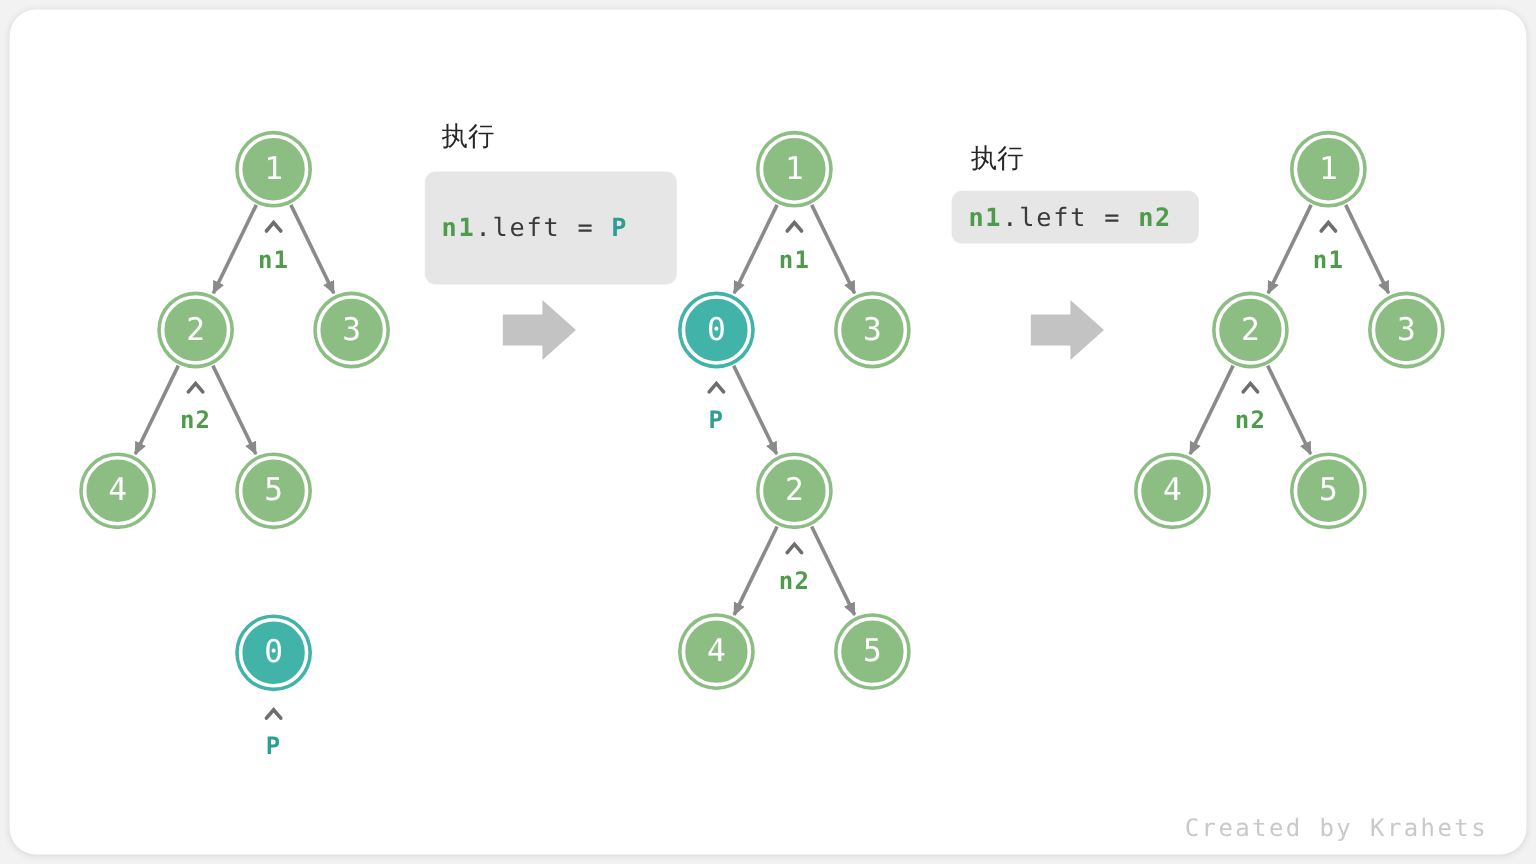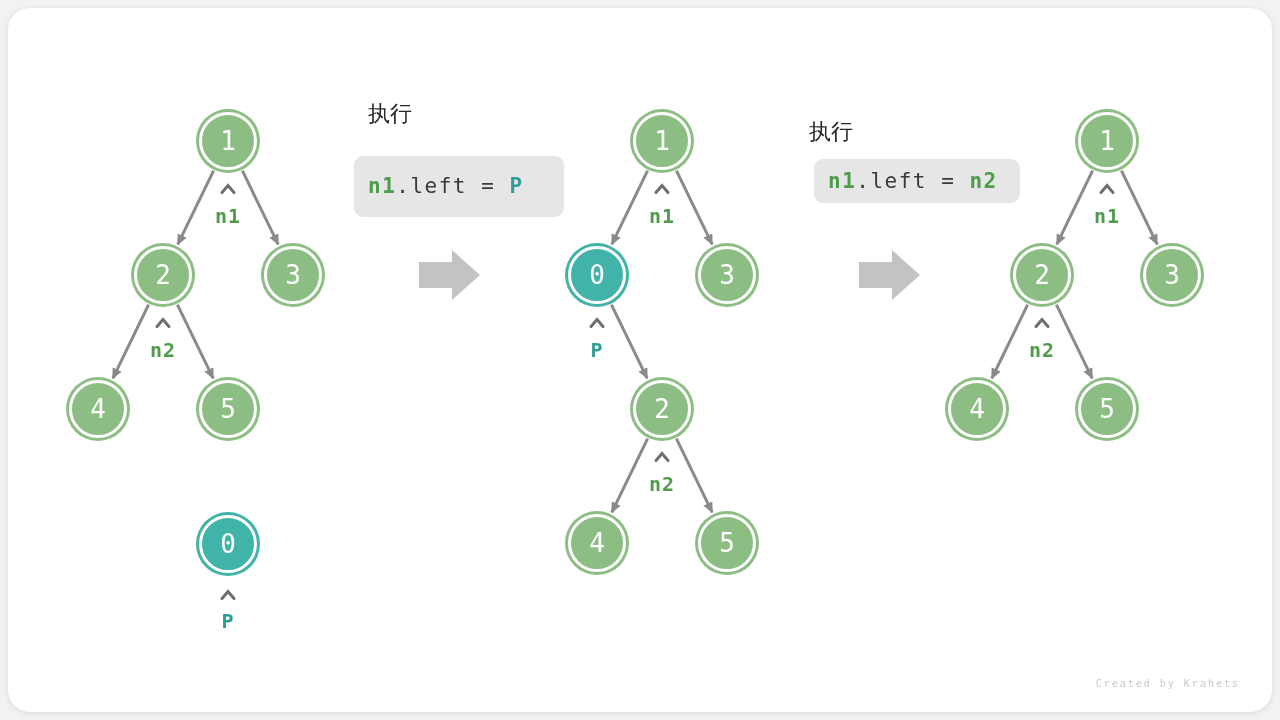--- a/index.html
+++ b/index.html
@@ -42,21 +42,21 @@
     display: flex; flex-direction: column; justify-content: center;
     font-family: "DejaVu Sans Mono", monospace; font-size: 21px;
     letter-spacing: 1.5px; color: #3A3A3A; white-space: pre;
   }
   .code-box .line { line-height: 37px; }
   .kw { font-weight: bold; }
   .kw.g { color: #4E9C4B; }
   .kw.t { color: #2E9D96; }
   .watermark {
     position: absolute; right: 40px; top: 678px;
-    font-family: "DejaVu Sans Mono", monospace; font-size: 10px;
+    font-family: "DejaVu Sans Mono", monospace; font-size: 20px;
     letter-spacing: 2px; color: #C9C9C9; white-space: nowrap;
   }
 </style>
 </head>
 <body>
 
 <div class="card"></div>
 
 <svg class="layer" viewBox="0 0 1280 720">
   <defs>
@@ -108,36 +108,36 @@
 <div class="node" style="left:134px; top:246px">2</div>
 <div class="node" style="left:264px; top:246px">3</div>
 <div class="node" style="left:69px;  top:380px">4</div>
 <div class="node" style="left:199px; top:380px">5</div>
 <div class="node teal" style="left:199px; top:515px">0</div>
 <span class="ptr" style="left:228px; top:216px">n1</span>
 <span class="ptr" style="left:163px; top:350px">n2</span>
 <span class="ptr teal" style="left:228px; top:621px">P</span>
 
 <div class="step-title" style="left:368px; top:99px">执行</div>
-<div class="code-box" style="left:354px; top:156px; width:210px; height:61px">
+<div class="code-box" style="left:354px; top:143px; width:210px; height:94px">
   <div class="line"><span class="kw g">n1</span><span>.left = </span><span class="kw t">P</span></div>
 </div>
 
 <div class="node" style="left:633px; top:112px">1</div>
 <div class="node teal" style="left:568px; top:246px">0</div>
 <div class="node" style="left:698px; top:246px">3</div>
 <div class="node" style="left:633px; top:380px">2</div>
 <div class="node" style="left:568px; top:514px">4</div>
 <div class="node" style="left:698px; top:514px">5</div>
 <span class="ptr" style="left:662px; top:216px">n1</span>
 <span class="ptr teal" style="left:597px; top:350px">P</span>
 <span class="ptr" style="left:662px; top:484px">n2</span>
 
 <div class="step-title" style="left:809px; top:117px">执行</div>
-<div class="code-box" style="left:814px; top:159px; width:206px; height:44px">
+<div class="code-box" style="left:793px; top:159px; width:206px; height:44px">
   <div class="line"><span class="kw g">n1</span><span>.left = </span><span class="kw g">n2</span></div>
 </div>
 
 <div class="node" style="left:1078px; top:112px">1</div>
 <div class="node" style="left:1013px; top:246px">2</div>
 <div class="node" style="left:1143px; top:246px">3</div>
 <div class="node" style="left:948px;  top:380px">4</div>
 <div class="node" style="left:1078px; top:380px">5</div>
 <span class="ptr" style="left:1107px; top:216px">n1</span>
 <span class="ptr" style="left:1042px; top:350px">n2</span>

